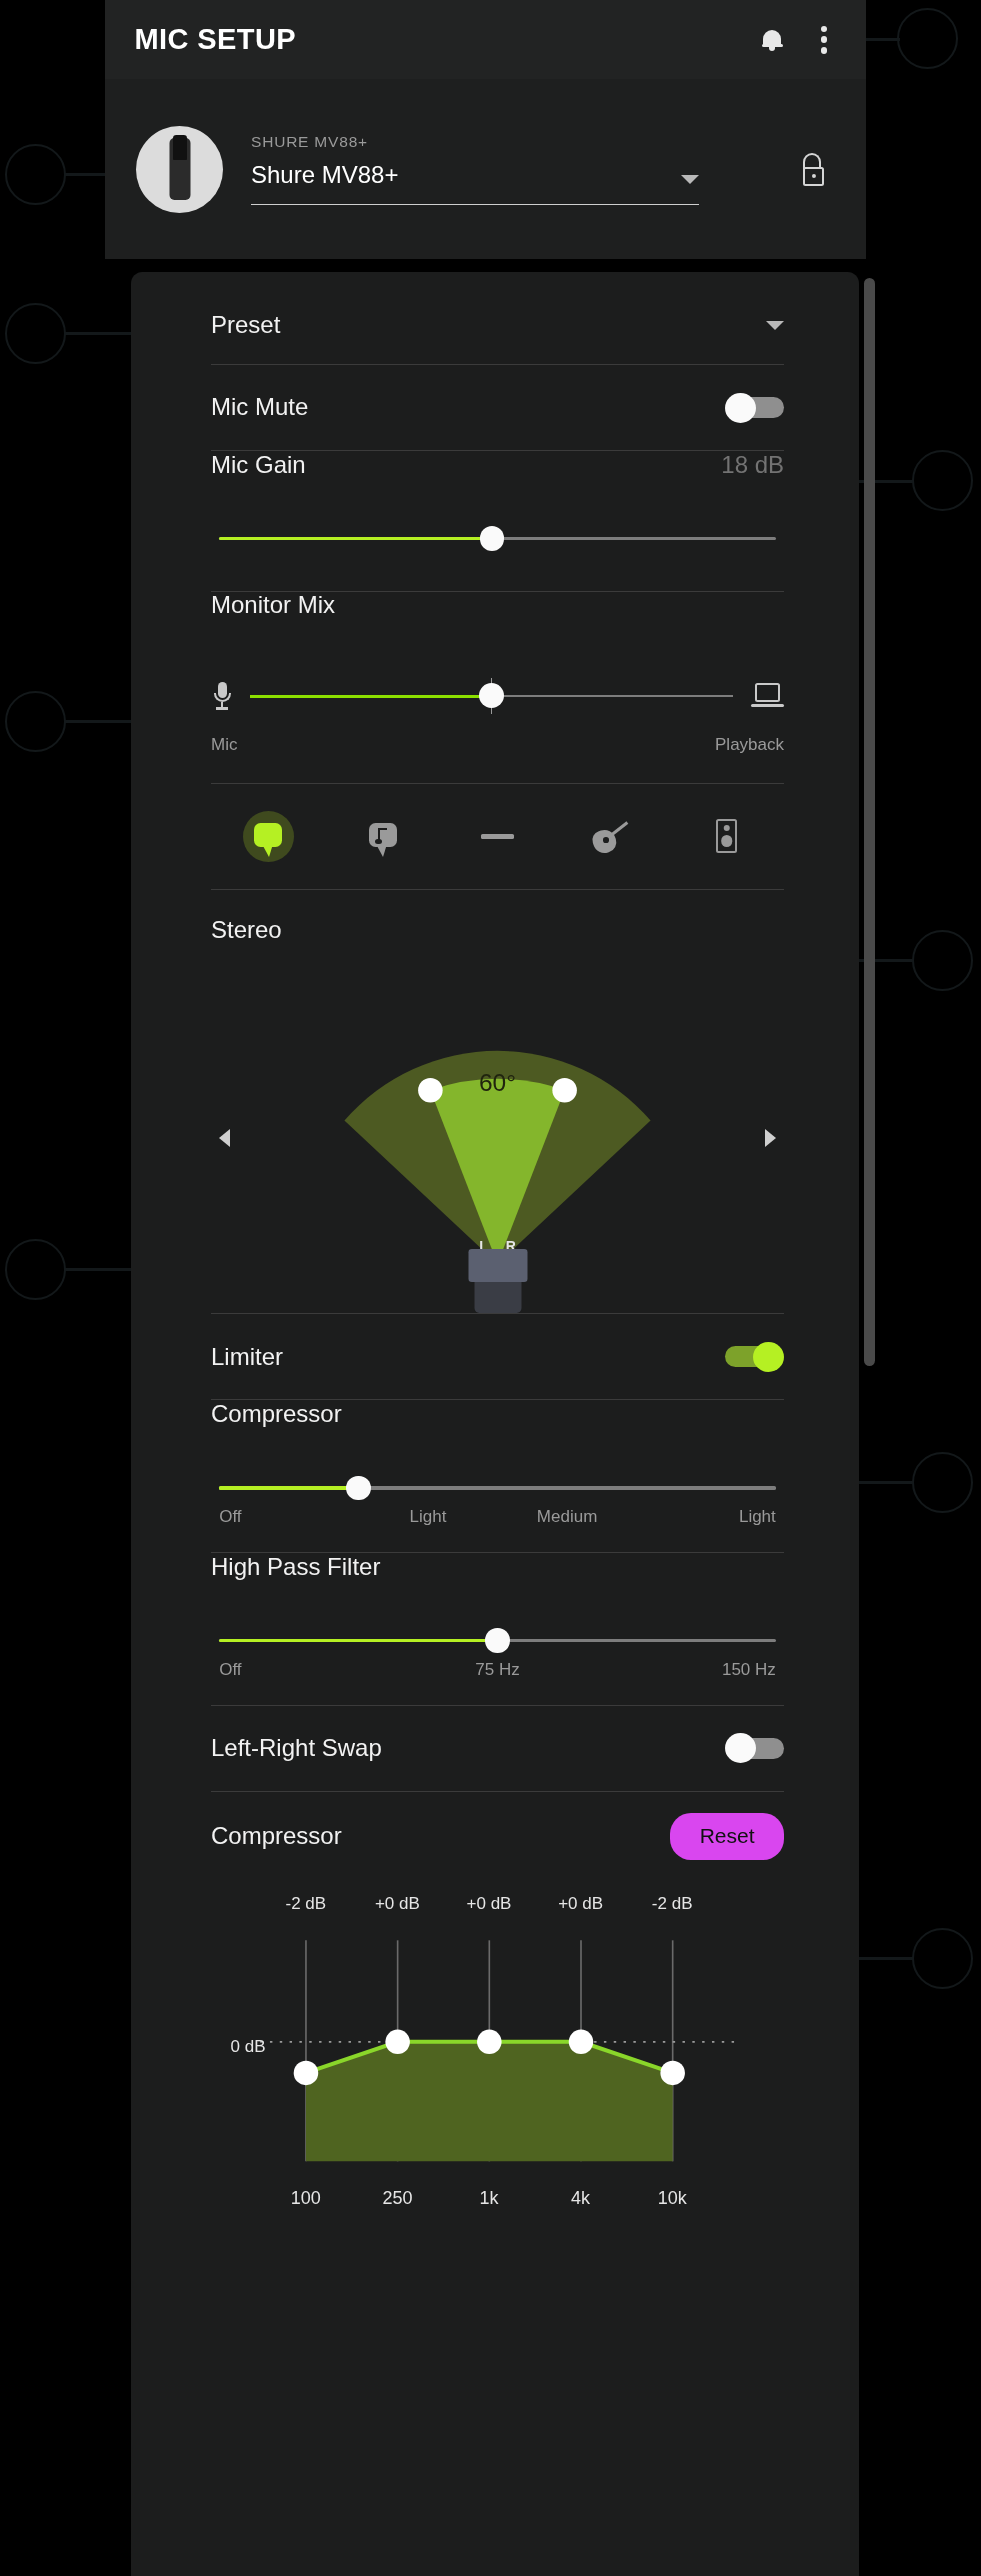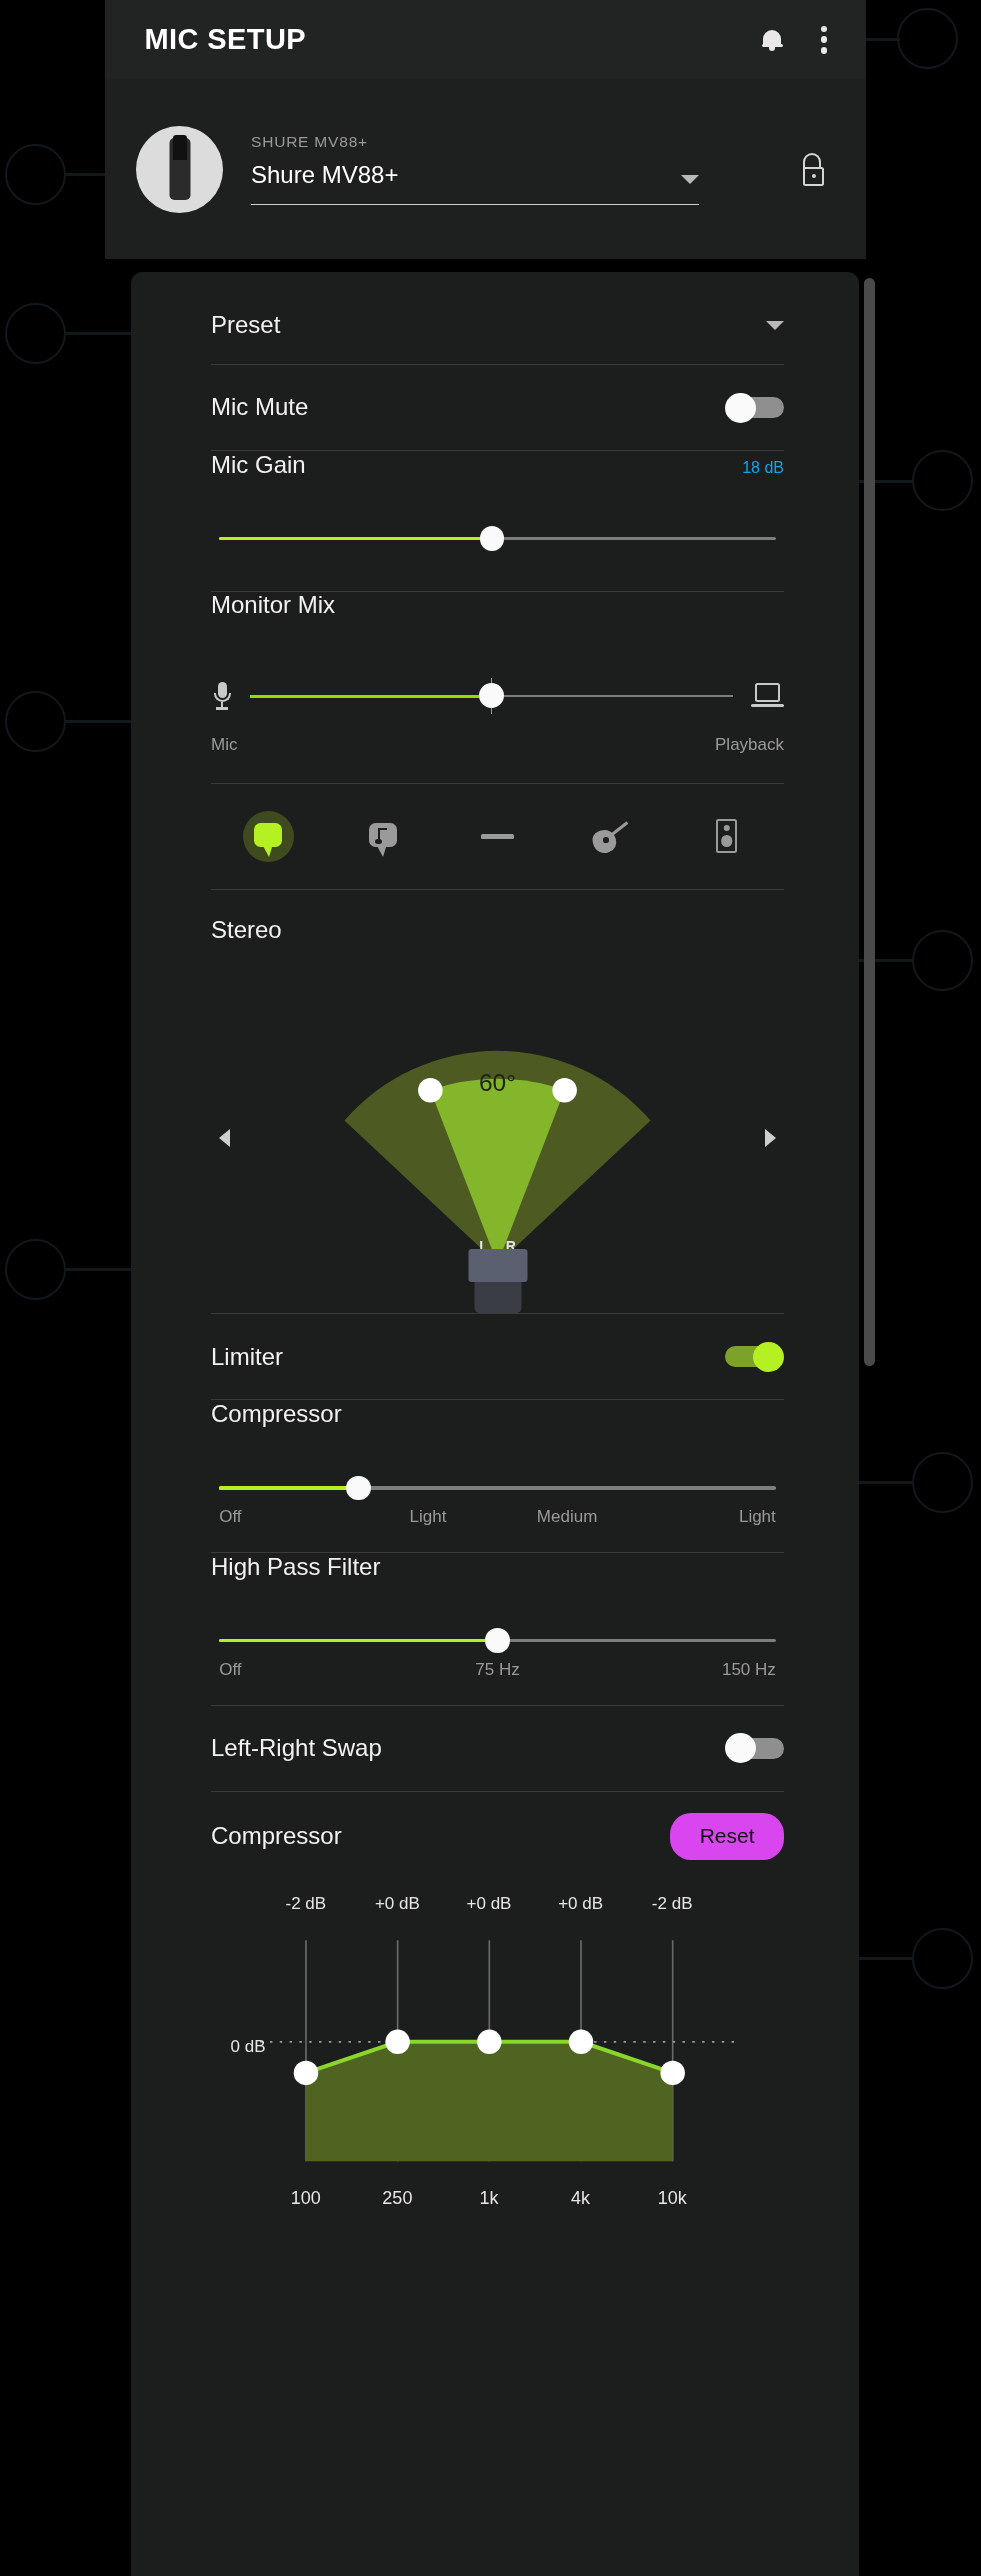--- a/index.html
+++ b/index.html
@@ -15,21 +15,21 @@
   .anno-circle {
     position: absolute; border: 2.5px solid #13181a; border-radius: 50%;
     background: transparent;
   }
   .anno-line { position: absolute; height: 2.5px; background: #13181a; }
 
   
   .header {
     position: absolute; left: 105px; top: 0; width: 761px; height: 79px;
     background: #222323;
-    display: flex; align-items: center; padding-left: 10px;
+    display: flex; align-items: center;
   }
   .header-title {
     color: #fff; font-size: 29px; font-weight: bold; letter-spacing: 0.4px;
     margin-left: 29.5px;
   }
   .header-actions { margin-left: auto; display: flex; align-items: center; gap: 38px; margin-right: 39px; }
   .bell { width: 21px; height: 24.5px; position: relative; }
   .bell:before {
     content: ""; position: absolute; left: 1.6px; top: 2.5px; width: 18px; height: 15.5px;
     background: #e8e8e8; border-radius: 9px 9px 1.6px 1.6px;
@@ -96,21 +96,21 @@
     position: absolute; left: 131px; top: 272px; width: 728px; height: 2304px;
     background: #1c1d1d; border-radius: 11.5px 11.5px 0 0;
   }
   .scroll-thumb {
     position: absolute; left: 864px; top: 278px; width: 10.6px; height: 1088px;
     background: #4a4a4a; border-radius: 5.7px;
   }
   .inner { position: absolute; left: 80px; top: 0; width: 573px; }
   .divider { height: 0.8px; background: #3b3b3b; margin: 0 0 0 0; }
   .label { color: #f2f2f2; font-size: 24px; }
-  .value { color: #0ea5e9; font-size: 16px; }
+  .value { color: #737373; font-size: 24px; }
 
   
   .preset-row {
     display: flex; align-items: center; height: 92px; padding-top: 14.7px;
   }
   .preset-caret {
     margin-left: auto; width: 0; height: 0; border-left: 9px solid transparent;
     border-right: 9px solid transparent; border-top: 9.8px solid #b9b9b9;
   }
 
@@ -256,21 +256,21 @@
   
   .eq-head { display: flex; align-items: center; height: 90px; }
   .reset-btn {
     margin-left: auto; background: #d946ef; color: #111; font-size: 21px;
     padding: 11.5px 29.5px; border-radius: 21px; border: none;
   }
   .eq-values { display: flex; margin: 13px 0 0 49px; width: 458px; }
   .eq-values span { flex: 1; text-align: center; color: #e6e6e6; font-size: 17px; }
   .eq-graph { position: relative; height: 262px; margin-top: 4.9px; }
   .zero-label { position: absolute; left: 19.6px; top: 118px; color: #e6e6e6; font-size: 17px; }
-  .eq-freqs { display: flex; margin: 6.5px 0 0 49px; width: 458px; }
+  .eq-freqs { display: flex; margin: 6.5px 0 0 49px; width: 458px; justify-content: center; }
   .eq-freqs span { flex: 1; text-align: center; color: #e6e6e6; font-size: 18px; }
 </style>
 </head>
 <body>
 
 <div id="root">
 
   <div class="anno-circle" style="left:458px;top:0px;width:61px;height:61px;"></div>
   <div class="anno-line" style="left:851px;top:38px;width:49px;"></div>
   <div class="anno-circle" style="left:897px;top:8.2px;width:61px;height:61px;"></div>

